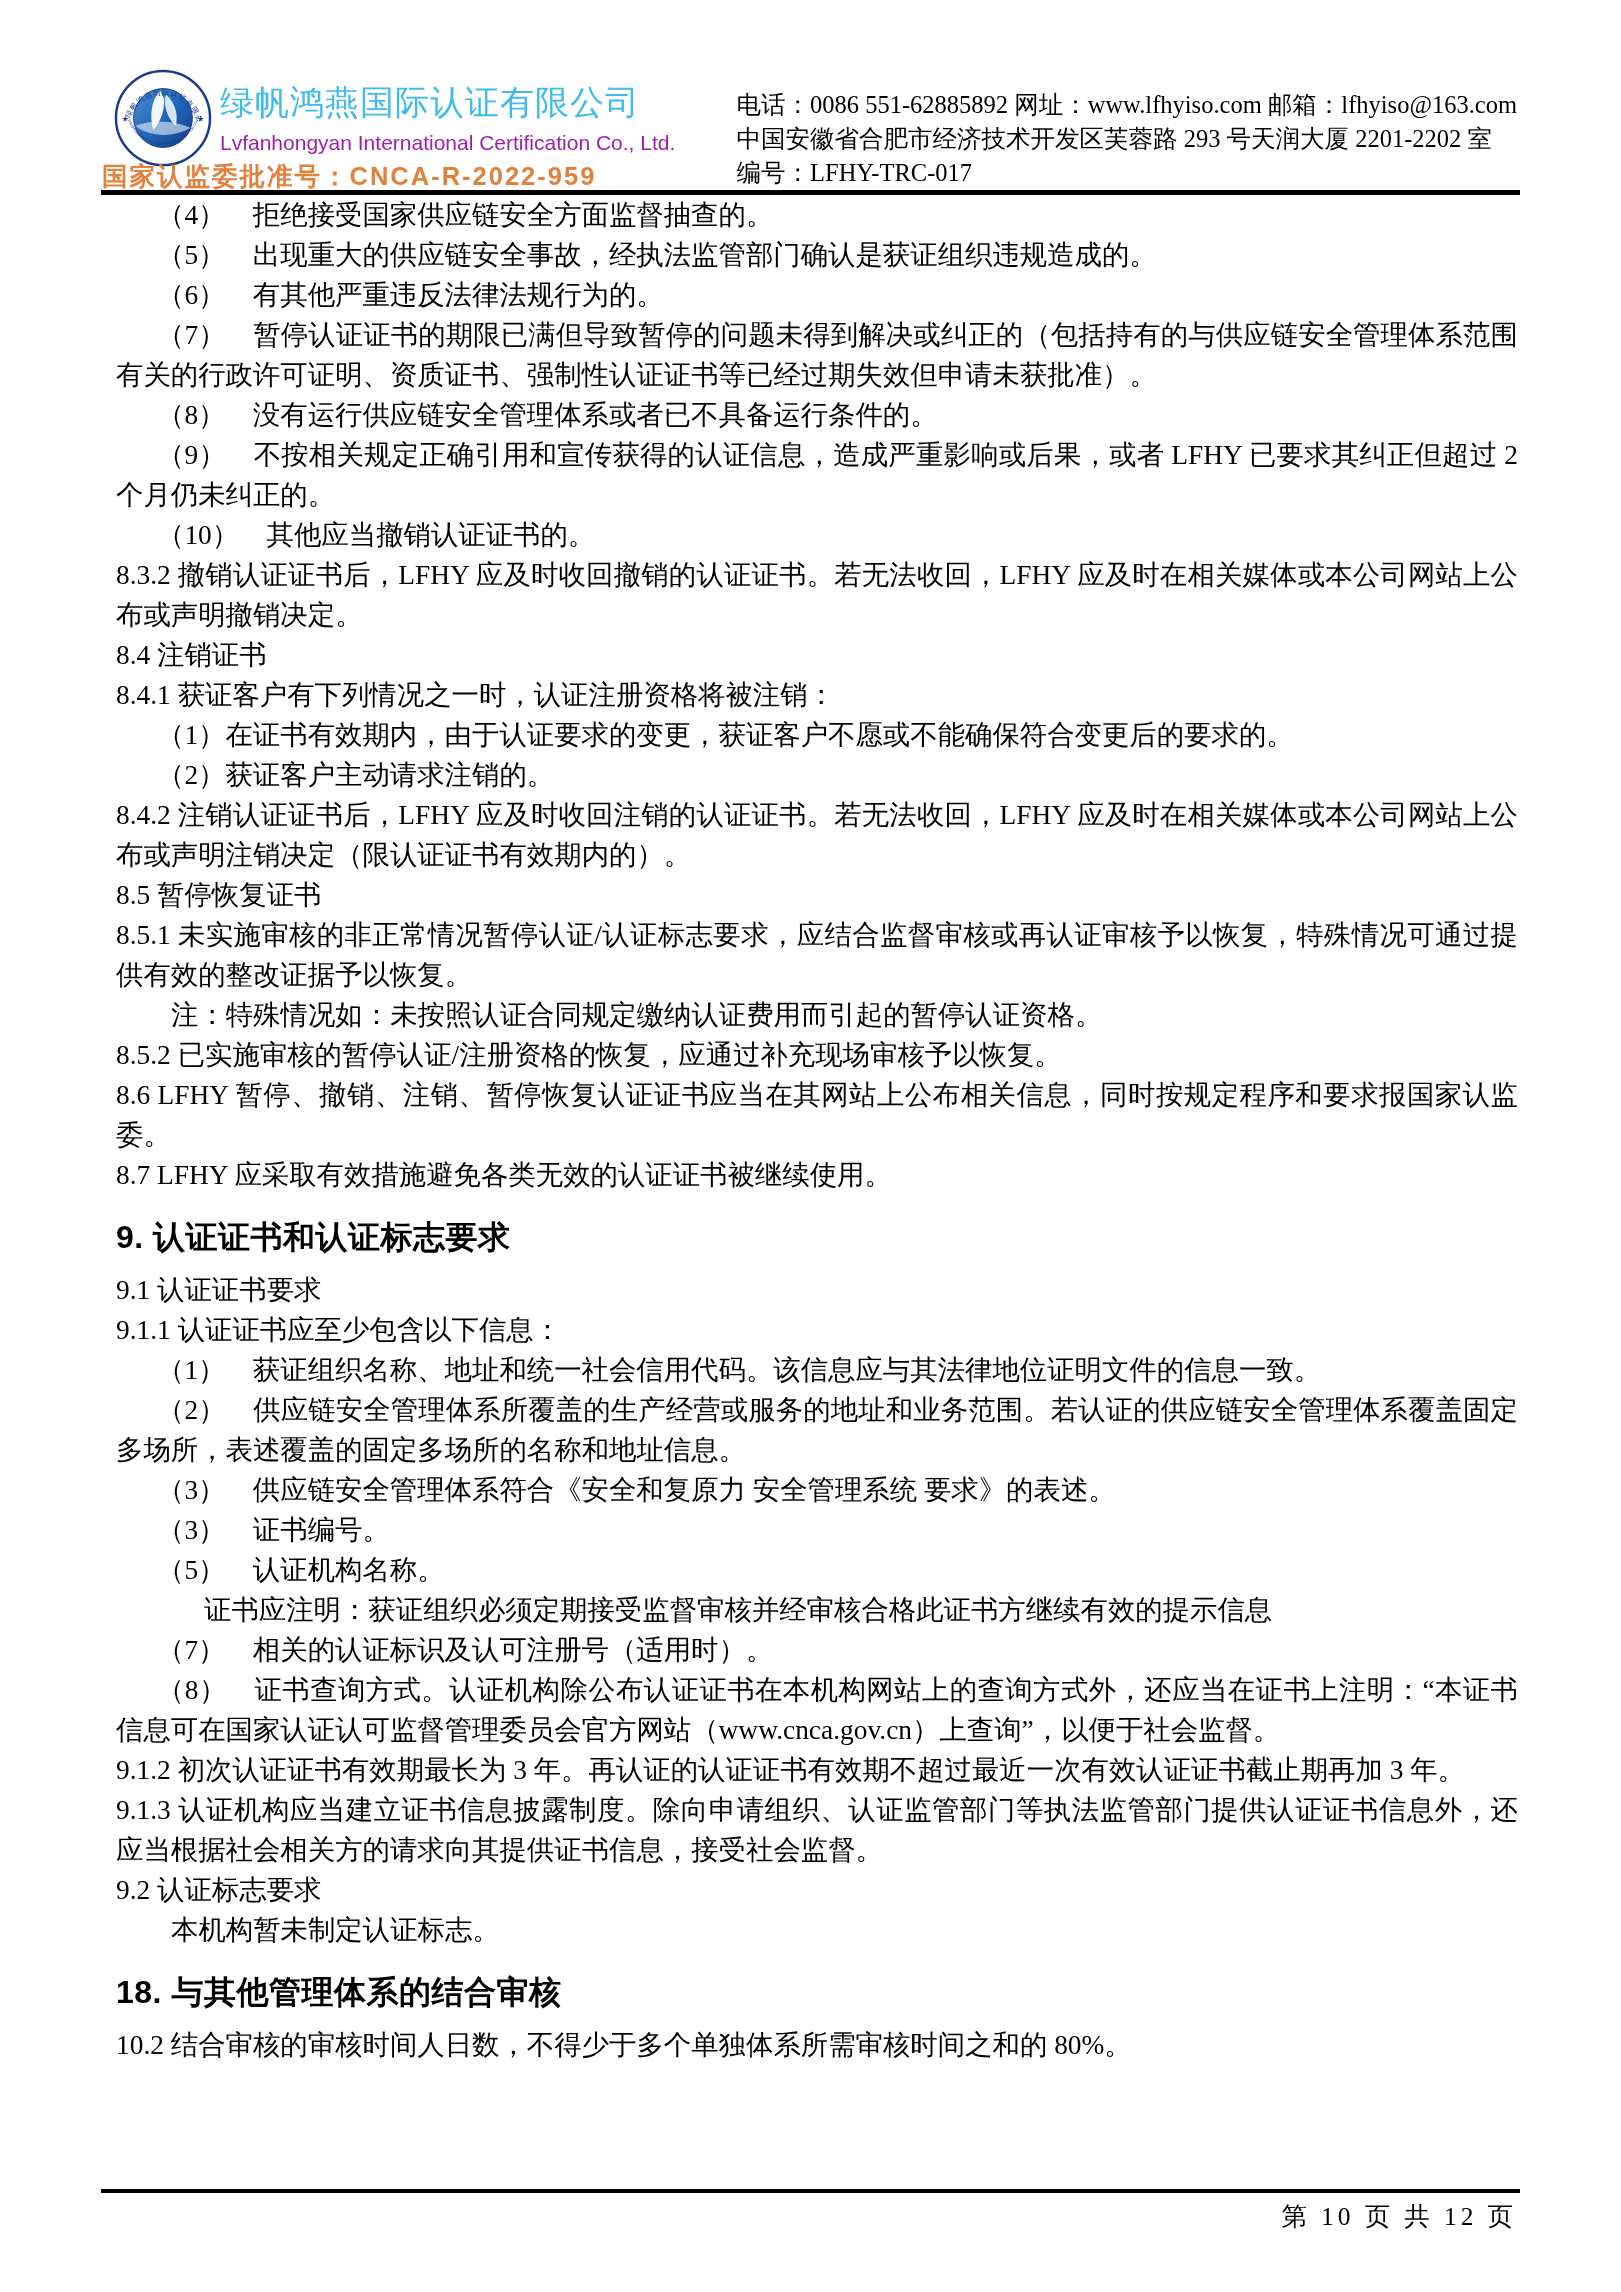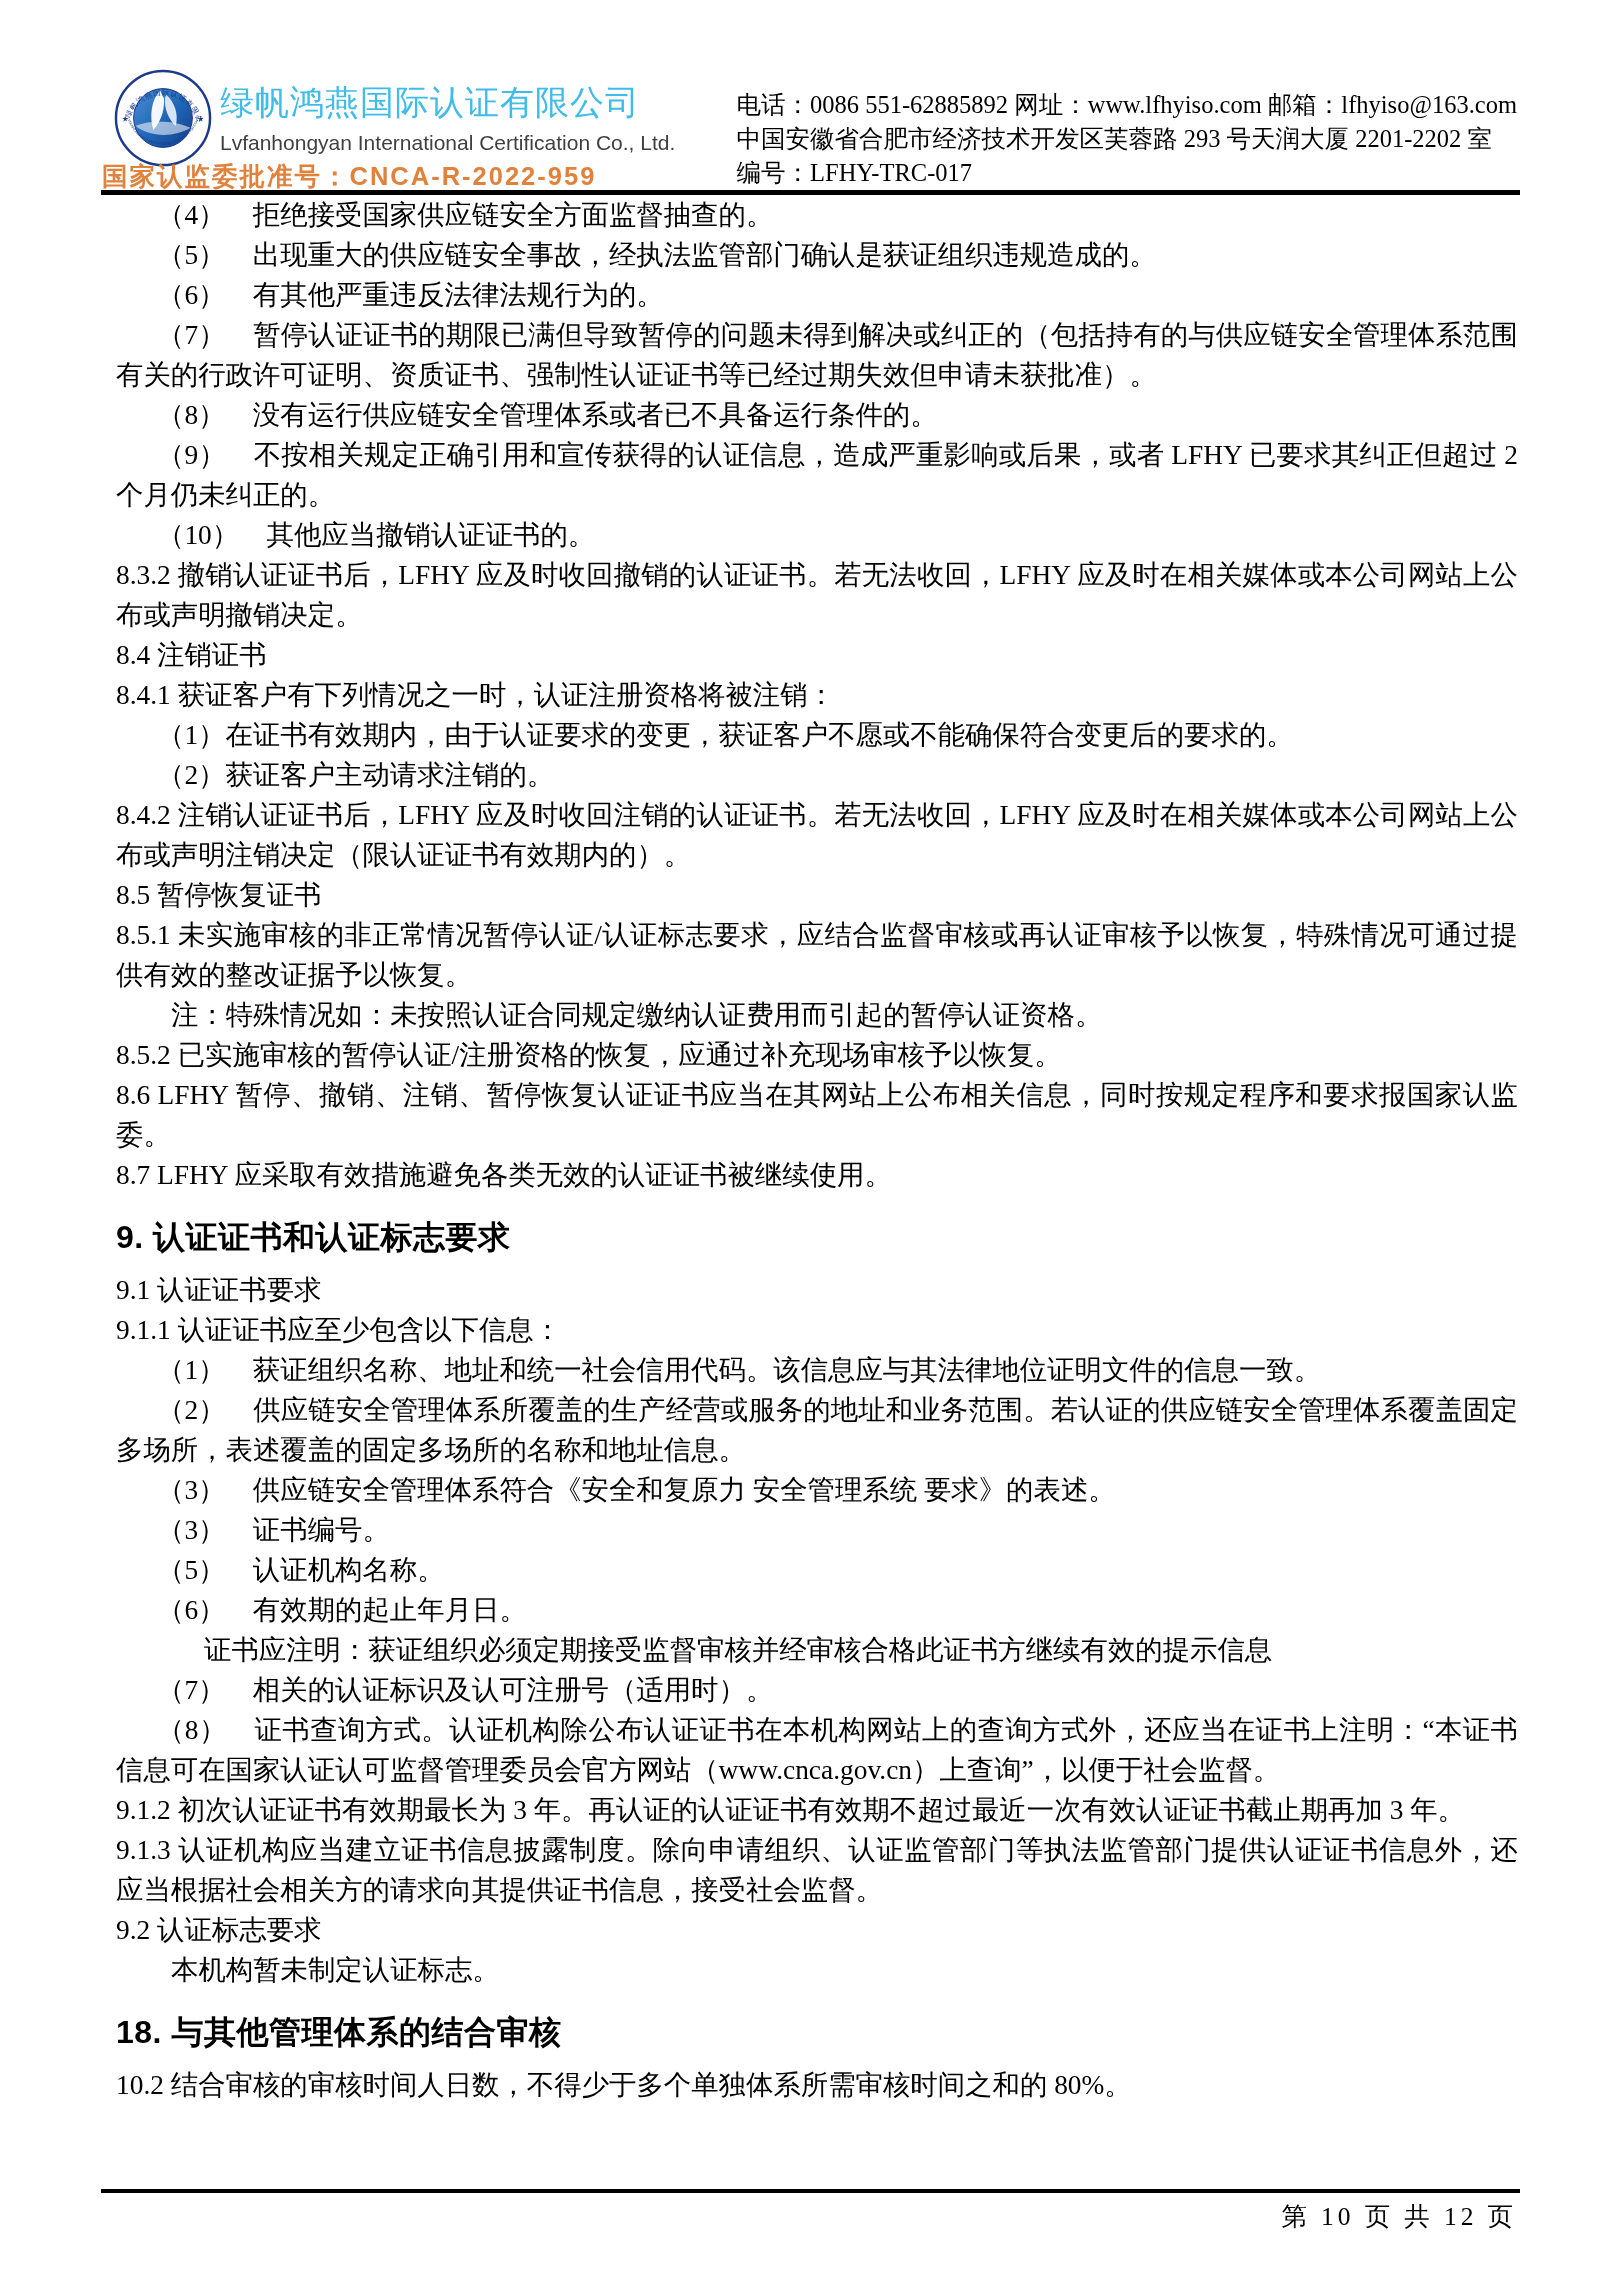--- a/index.html
+++ b/index.html
@@ -14,21 +14,21 @@
   
   .logo{position:absolute;left:114px;top:69px;width:98px;height:98px;}
   .brand-zh{
     position:absolute;left:220px;top:80px;width:421px;
     font-size:34px;letter-spacing:1px;color:#3FBCE9;
     font-family:"Liberation Sans","DejaVu Sans",sans-serif;
     white-space:nowrap;font-weight:400;
   }
   .brand-en{
     position:absolute;left:220px;top:131px;width:421px;
-    font-size:21px;color:#404040;
+    font-size:21px;color:#a21caf;
     font-family:"Liberation Sans","DejaVu Sans",sans-serif;
     white-space:nowrap;
   }
   .approval{
     position:absolute;left:102px;top:159px;
     font-size:25.5px;letter-spacing:2px;color:#E0813C;
     font-family:"Liberation Sans","DejaVu Sans",sans-serif;
     font-weight:bold;white-space:nowrap;
   }
   .contact{
@@ -136,21 +136,20 @@
       <div class="para flush">8.6 LFHY 暂停、撤销、注销、暂停恢复认证证书应当在其网站上公布相关信息，同时按规定程序和要求报国家认监委。</div>
       <div class="para flush">8.7 LFHY 应采取有效措施避免各类无效的认证证书被继续使用。</div>
       <div class="para h1">9. 认证证书和认证标志要求</div>
       <div class="para flush">9.1 认证证书要求</div>
       <div class="para flush">9.1.1 认证证书应至少包含以下信息：</div>
       <div class="para list">（1）　获证组织名称、地址和统一社会信用代码。该信息应与其法律地位证明文件的信息一致。</div>
       <div class="para list">（2）　供应链安全管理体系所覆盖的生产经营或服务的地址和业务范围。若认证的供应链安全管理体系覆盖固定多场所，表述覆盖的固定多场所的名称和地址信息。</div>
       <div class="para list">（3）　供应链安全管理体系符合《安全和复原力 安全管理系统 要求》的表述。</div>
       <div class="para list">（3）　证书编号。</div>
       <div class="para list">（5）　认证机构名称。</div>
-      <div class="para list">（6）　有效期的起止年月日。</div>
       <div class="para indent3">证书应注明：获证组织必须定期接受监督审核并经审核合格此证书方继续有效的提示信息</div>
       <div class="para list">（7）　相关的认证标识及认可注册号（适用时）。</div>
       <div class="para list">（8）　证书查询方式。认证机构除公布认证证书在本机构网站上的查询方式外，还应当在证书上注明：“本证书信息可在国家认证认可监督管理委员会官方网站（www.cnca.gov.cn）上查询”，以便于社会监督。</div>
       <div class="para flush">9.1.2 初次认证证书有效期最长为 3 年。再认证的认证证书有效期不超过最近一次有效认证证书截止期再加 3 年。</div>
       <div class="para flush">9.1.3 认证机构应当建立证书信息披露制度。除向申请组织、认证监管部门等执法监管部门提供认证证书信息外，还应当根据社会相关方的请求向其提供证书信息，接受社会监督。</div>
       <div class="para flush">9.2 认证标志要求</div>
       <div class="para indent2">本机构暂未制定认证标志。</div>
       <div class="para h1">18. 与其他管理体系的结合审核</div>
       <div class="para flush">10.2 结合审核的审核时间人日数，不得少于多个单独体系所需审核时间之和的 80%。</div>
     </div>

